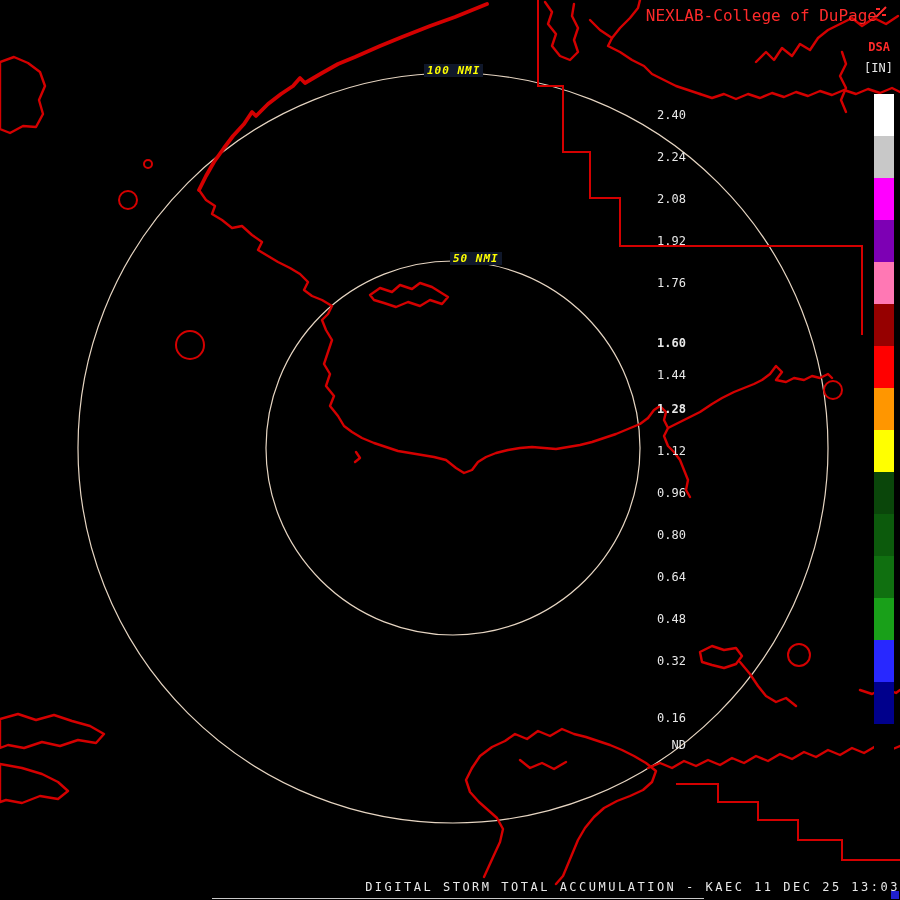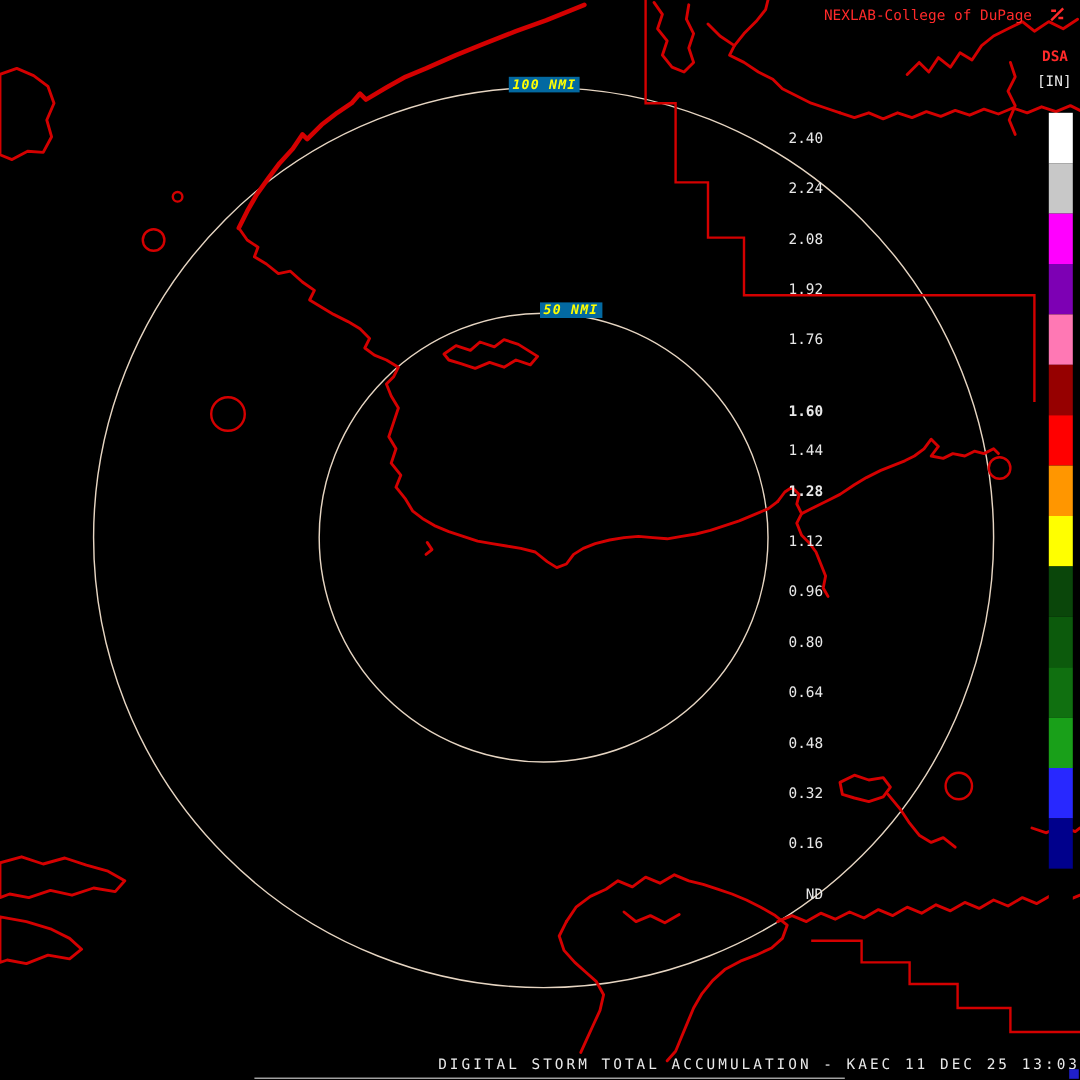--- a/index.html
+++ b/index.html
@@ -12,28 +12,28 @@
   #map-svg { position:absolute; left:0; top:0; }
   .ring   { fill:none; stroke:var(--ring,#f2e0cc); stroke-width:1.2; opacity:.95; }
   .coast  { fill:none; stroke:var(--map-line,#d40000); stroke-width:2.4; stroke-linejoin:round; stroke-linecap:round; }
   .coast-thick { stroke-width:3.8; }
   .boundary { fill:none; stroke:var(--map-line,#d40000); stroke-width:2; stroke-linejoin:miter; }
   .lake { fill:none; stroke:var(--map-line,#d40000); stroke-width:2; }
 
   .ring-label {
     position:absolute; color:var(--ring-label,#ffff00);
     font:italic bold 11px "DejaVu Sans Mono", monospace;
-    background:#0369a1; padding:0 3px; letter-spacing:1px; white-space:nowrap;
+    background:#0f172a; padding:0 3px; letter-spacing:1px; white-space:nowrap;
   }
   .ring-label.outer { left:424px; top:64px; }
   .ring-label.inner { left:428px; top:252px;margin-left:22px; }
 
   .title {
-    position:absolute; top:6px; right:40px;
-    color:var(--accent-red,#ff2a2a); font-size:12px; white-space:nowrap;
+    position:absolute; top:6px; right:23px;
+    color:var(--accent-red,#ff2a2a); font-size:16px; white-space:nowrap;
   }
   .logo { position:absolute; top:5px; right:12px; width:14px; height:14px; }
 
   .product { position:absolute; top:40px; right:10px; color:var(--accent-red,#ff2a2a); font-weight:bold; font-size:12px; }
   .units   { position:absolute; top:61px; right:7px;  color:var(--scale-text,#e8e8e8); font-size:12px; }
 
   #colorbar { position:absolute; left:874px; top:94px; width:20px; height:672px; }
   .cb-seg   { width:20px; height:42px; }
   #colorbar-labels { position:absolute; left:0; top:0; width:720px; height:900px; pointer-events:none; }
   .cb-label { position:absolute; right:34px; color:var(--scale-text,#e8e8e8); font-size:12px; line-height:14px; }
@@ -137,20 +137,20 @@
       <div class="cb-label" style="top: 276px;">1.76</div>
       <div class="cb-label" style="top: 336px; font-weight: bold;">1.60</div>
       <div class="cb-label" style="top: 368px;">1.44</div>
       <div class="cb-label" style="top: 402px; font-weight: bold;">1.28</div>
       <div class="cb-label" style="top: 444px; margin-left: 11px;">1.12</div>
       <div class="cb-label" style="top: 486px;">0.96</div>
       <div class="cb-label" style="top: 528px;">0.80</div>
       <div class="cb-label" style="top: 570px;">0.64</div>
       <div class="cb-label" style="top: 612px;">0.48</div>
       <div class="cb-label" style="top: 654px;">0.32</div>
-      <div class="cb-label" style="top: 696px;">0.16</div>
+      <div class="cb-label" style="top: 711px;">0.16</div>
       <div class="cb-label" style="top: 738px;">ND</div>
     </div>
 
   <div class="footer">DIGITAL STORM TOTAL ACCUMULATION - KAEC 11 DEC 25 13:03</div>
   <div class="footer-line"></div>
   <div class="corner-square"></div>
 </div>
 
 </body></html>

